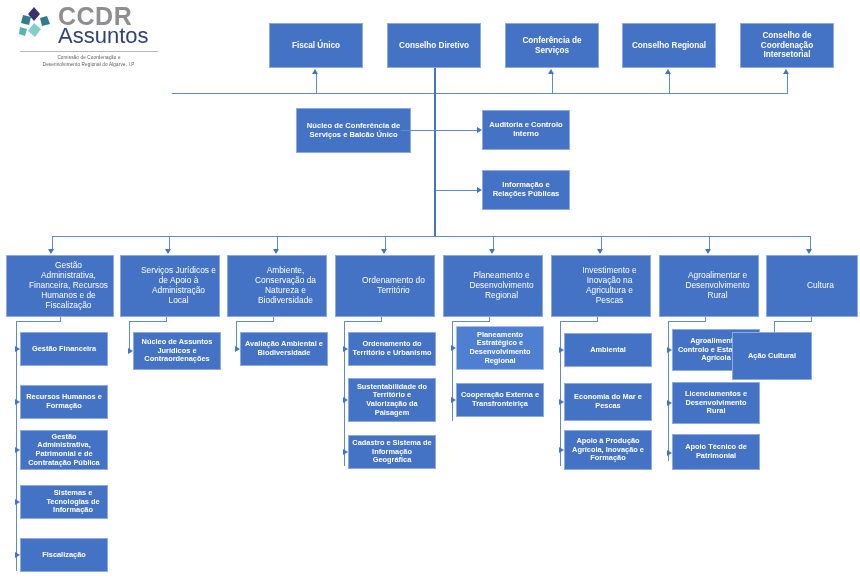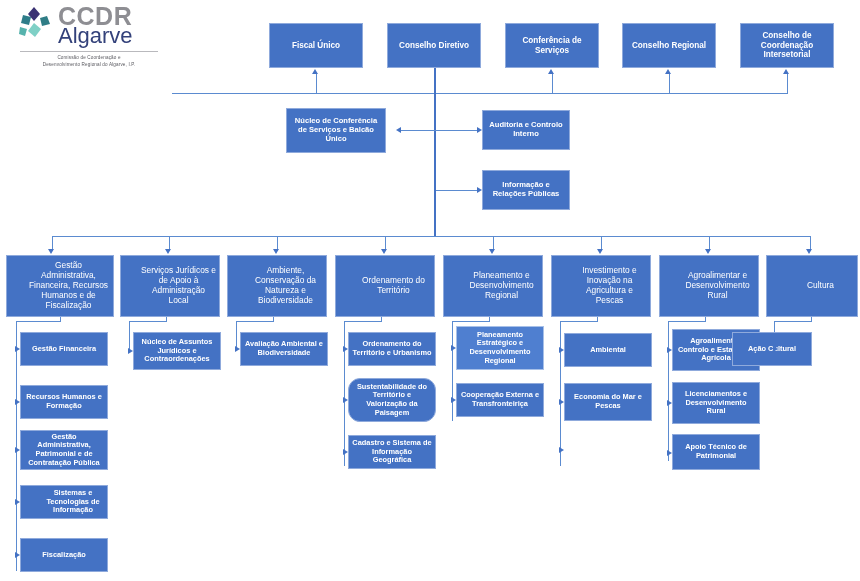--- a/index.html
+++ b/index.html
@@ -84,21 +84,21 @@
     <div class="logo-row">
       <svg class="logo-mark" viewBox="0 0 40 40">
         <polygon points="20,2 26,9 20,16 14,9" fill="#3b3273"></polygon>
         <polygon points="33,11 36,19 28,21 26,13" fill="#2f7d86"></polygon>
         <polygon points="9,10 17,12 15,20 7,18" fill="#2e7d8a"></polygon>
         <polygon points="20,18 27,24 21,32 14,26" fill="#7fd0c6"></polygon>
         <polygon points="6,22 13,24 11,31 5,29" fill="#56b3ad"></polygon>
       </svg>
       <div class="logo-text">
         <span class="logo-ccdr">CCDR</span>
-        <span class="logo-algarve">Algarve</span>
+        <span class="logo-algarve">Assuntos</span>
       </div>
     </div>
     <div class="logo-rule"></div>
     <div class="logo-tag">Comissão de Coordenação e</div>
     <div class="logo-tag">Desenvolvimento Regional do Algarve, I.P.</div>
   </div>
 
   <div class="node top" style="left:269px; top:23px; width:94px; height:45px;">Fiscal Único</div>
   <div class="node top" style="left:387px; top:23px; width:94px; height:45px;">Conselho Diretivo</div>
   <div class="node top" style="left:505px; top:23px; width:94px; height:45px;">Conferência de Serviços</div>
@@ -111,21 +111,21 @@
   <div class="arw up" style="left:312px; top:69px;"></div>
   <div class="ln v" style="left:552px; top:74px; height:20px;"></div>
   <div class="arw up" style="left:548px; top:69px;"></div>
   <div class="ln v" style="left:669px; top:74px; height:20px;"></div>
   <div class="arw up" style="left:665px; top:69px;"></div>
   <div class="ln v" style="left:787px; top:74px; height:20px;"></div>
   <div class="arw up" style="left:783px; top:69px;"></div>
 
   <div class="ln thick v" style="left:434px; top:68px; height:168px;"></div>
 
-  <div class="node mid" style="left:286px; top:108px; width:100px; height:45px;">Núcleo de Conferência de Serviços e Balcão Único</div>
+  <div class="node mid" style="left:296px; top:108px; width:115px; height:45px;">Núcleo de Conferência de Serviços e Balcão Único</div>
   <div class="node mid" style="left:482px; top:110px; width:88px; height:40px;">Auditoria e Controlo Interno</div>
   <div class="node mid" style="left:482px; top:170px; width:88px; height:40px;">Informação e Relações Públicas</div>
 
   <div class="ln h" style="left:401px; top:130px; width:76px;"></div>
   <div class="arw left" style="left:396px; top:126.5px;"></div>
   <div class="arw right" style="left:477px; top:126.5px;"></div>
 
   <div class="ln h" style="left:436px; top:190px; width:41px;"></div>
   <div class="arw right" style="left:477px; top:186.5px;"></div>
 
@@ -168,21 +168,21 @@
   <div class="arw right" style="left:235px; top:345.5px;"></div>
 
   <div class="ln v" style="left:385px; top:236px; height:15px;"></div>
   <div class="arw down" style="left:381px; top:249px;"></div>
   <div class="node dept" style="left:335px; top:255px; width:100px; height:62px;">Ordenamento do Território</div>
   <div class="ln v" style="left:344px; top:321px; height:145px;"></div>
   <div class="ln h" style="left:344px; top:321px; width:37px;"></div>
   <div class="ln v" style="left:381px; top:317px; height:5px;"></div>
   <div class="node sub" style="left:348px; top:332px; width:88px; height:34px;">Ordenamento do Território e Urbanismo</div>
   <div class="arw right" style="left:343px; top:345.5px;"></div>
-  <div class="node sub" style="left:348px; top:378px; width:88px; height:44px;border-radius:12px;">Sustentabilidade do Território e Valorização da Paisagem</div>
+  <div class="node sub" style="left:348px; top:378px; width:88px; height:44px;">Sustentabilidade do Território e Valorização da Paisagem</div>
   <div class="arw right" style="left:343px; top:396.5px;"></div>
   <div class="node sub" style="left:348px; top:435px; width:88px; height:34px;">Cadastro e Sistema de Informação Geográfica</div>
   <div class="arw right" style="left:343px; top:448.5px;"></div>
 
   <div class="ln v" style="left:493px; top:236px; height:15px;"></div>
   <div class="arw down" style="left:489px; top:249px;"></div>
   <div class="node dept" style="left:443px; top:255px; width:100px; height:62px;">Planeamento e Desenvolvimento Regional</div>
   <div class="ln v" style="left:452px; top:321px; height:100px;"></div>
   <div class="ln h" style="left:452px; top:321px; width:37px;"></div>
   <div class="ln v" style="left:489px; top:317px; height:5px;"></div>
@@ -194,20 +194,21 @@
   <div class="ln v" style="left:601px; top:236px; height:15px;"></div>
   <div class="arw down" style="left:597px; top:249px;"></div>
   <div class="node dept" style="left:551px; top:255px; width:100px; height:62px;">Investimento e Inovação na Agricultura e Pescas</div>
   <div class="ln v" style="left:560px; top:321px; height:145px;"></div>
   <div class="ln h" style="left:560px; top:321px; width:37px;"></div>
   <div class="ln v" style="left:597px; top:317px; height:5px;"></div>
   <div class="node sub" style="left:564px; top:333px; width:88px; height:34px;">Ambiental</div>
   <div class="arw right" style="left:559px; top:346.5px;"></div>
   <div class="node sub" style="left:564px; top:383px; width:88px; height:38px;">Economia do Mar e Pescas</div>
   <div class="arw right" style="left:559px; top:398.5px;"></div>
+  <div class="node sub" style="left:564px; top:430px; width:88px; height:40px;">Apoio à Produção Agrícola, Inovação e Formação</div>
   <div class="arw right" style="left:559px; top:446.5px;"></div>
 
   <div class="ln v" style="left:709px; top:236px; height:15px;"></div>
   <div class="arw down" style="left:705px; top:249px;"></div>
   <div class="node dept" style="left:659px; top:255px; width:100px; height:62px;">Agroalimentar e Desenvolvimento Rural</div>
   <div class="ln v" style="left:668px; top:321px; height:140px;"></div>
   <div class="ln h" style="left:668px; top:321px; width:37px;"></div>
   <div class="ln v" style="left:705px; top:317px; height:5px;"></div>
   <div class="node sub" style="left:672px; top:329px; width:88px; height:42px;">Agroalimentar, Controlo e Estatística Agrícola</div>
   <div class="arw right" style="left:667px; top:346.5px;"></div>
@@ -215,16 +216,16 @@
   <div class="arw right" style="left:667px; top:399.5px;"></div>
   <div class="node sub" style="left:672px; top:434px; width:88px; height:36px;">Apoio Técnico de Patrimonial</div>
   <div class="arw right" style="left:667px; top:449.5px;"></div>
 
   <div class="ln v" style="left:810px; top:236px; height:15px;"></div>
   <div class="arw down" style="left:806px; top:249px;"></div>
   <div class="node dept" style="left:766px; top:255px; width:92px; height:62px;">Cultura</div>
   <div class="ln v" style="left:774px; top:321px; height:28px;"></div>
   <div class="ln h" style="left:774px; top:321px; width:37px;"></div>
   <div class="ln v" style="left:811px; top:317px; height:5px;"></div>
-  <div class="node sub" style="left:732px; top:332px; width:80px; height:34px;">Ação Cultural</div>
+  <div class="node sub" style="left:732px; top:332px; width:80px; height:48px;">Ação Cultural</div>
   <div class="arw right" style="left:773px; top:345.5px;"></div>
 
 </div>
 
 </body></html>

